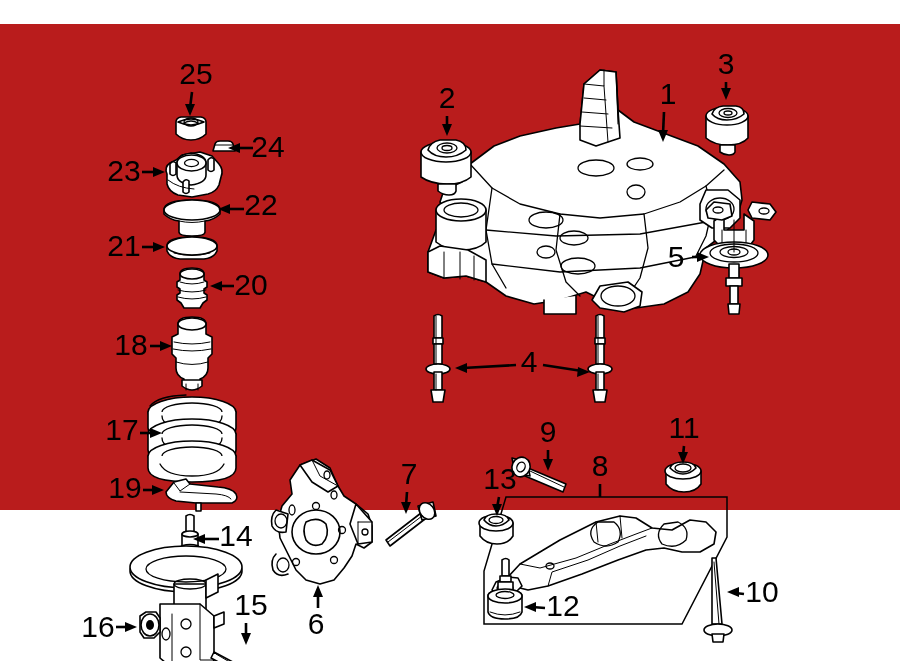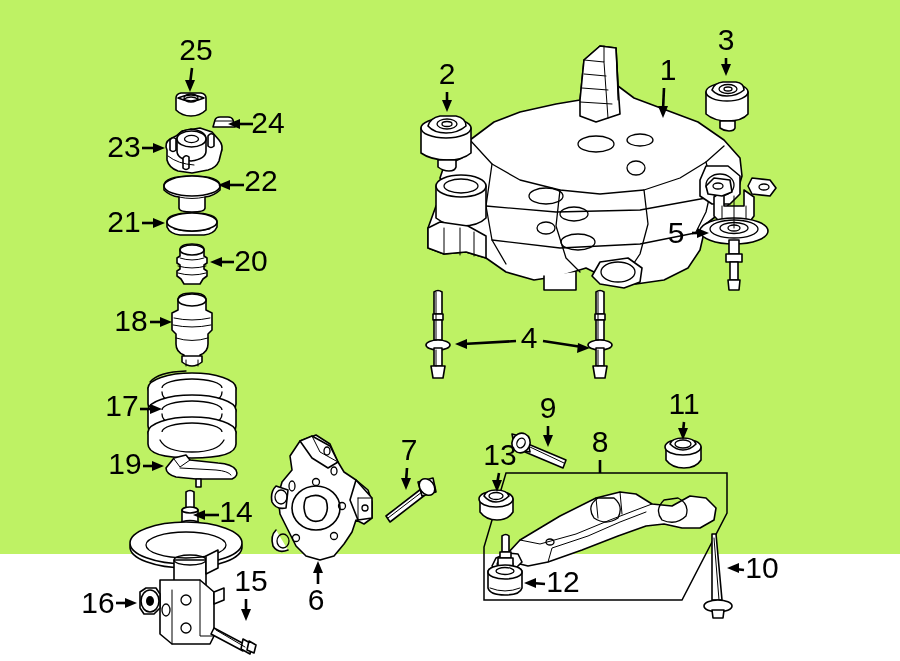--- a/index.html
+++ b/index.html
@@ -1,18 +1,18 @@
 <!DOCTYPE html>
 <html><head>
 <meta charset="utf-8">
 <style>
   html,body{margin:0;padding:0;background:#ffffff;}
   body{width:900px;height:661px;overflow:hidden;
        font-family:"Liberation Sans", sans-serif;}
-  #stage{position:relative;width:900px;height:554px;background:#bef264;}
+  #stage{position:relative;width:900px;height:486px;background:#b91c1c;margin-top:24px;}
   #svgroot{position:absolute;left:0;top:0;width:900px;height:661px;}
   .callnum{font-family:"Liberation Sans", sans-serif;font-weight:400;
            fill:#000;font-size:30px;dominant-baseline:middle;}
   .part{fill:#ffffff;stroke:#000000;stroke-width:1.6;
         stroke-linejoin:round;stroke-linecap:round;}
   .partT{fill:none;stroke:#000000;stroke-width:1.3;
          stroke-linejoin:round;stroke-linecap:round;}
   .thin{fill:none;stroke:#000000;stroke-width:1.0;
         stroke-linejoin:round;stroke-linecap:round;}
   .box{fill:none;stroke:#000000;stroke-width:1.5;}

